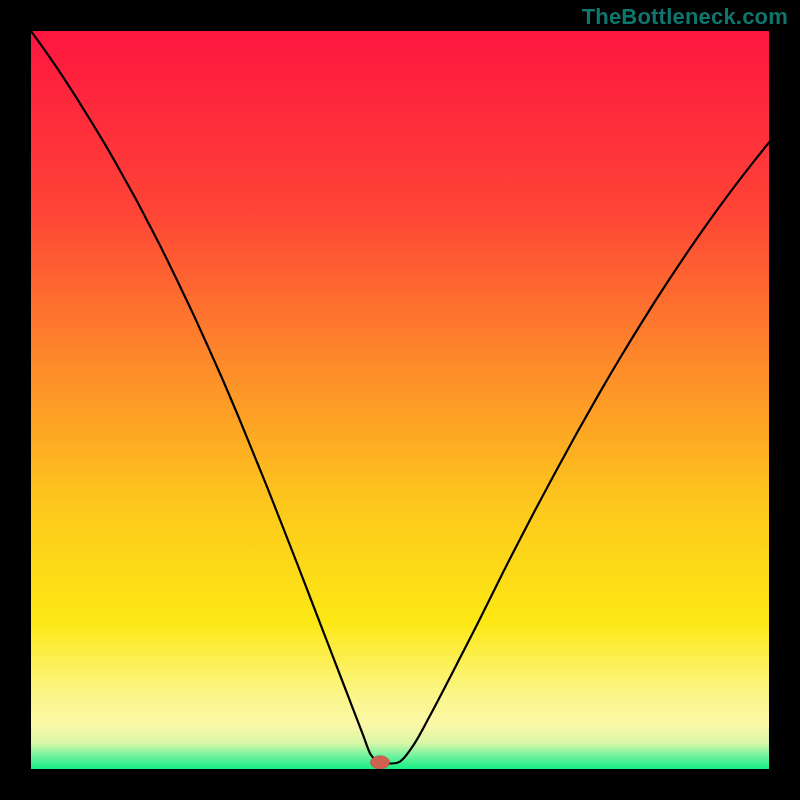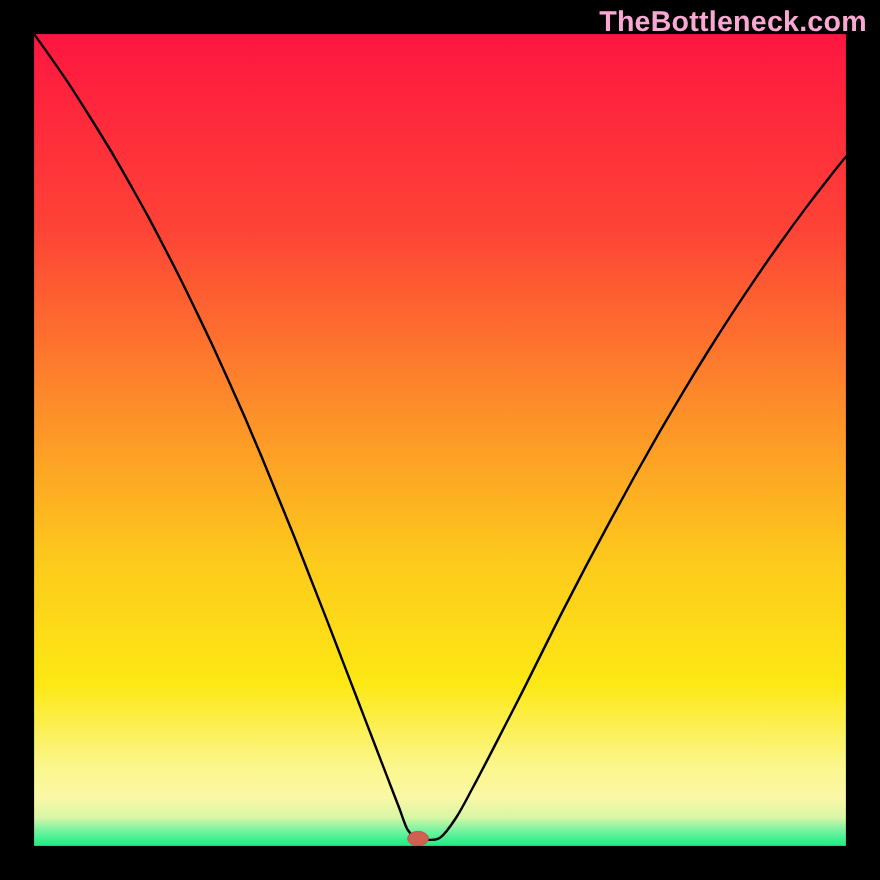--- a/index.html
+++ b/index.html
@@ -16,22 +16,22 @@
     top: 0;
     left: 0;
     width: 800px;
     height: 800px;
     background: #000000;
   }
   .watermark {
     position: absolute;
     top: 4px;
     right: 12px;
-    color: #f9a8d4;
-    font-size: 26px;
+    color: #0f766e;
+    font-size: 22px;
     font-weight: 600;
     letter-spacing: 0.2px;
     z-index: 5;
   }
   .plot-area {
     position: absolute;
     left: 31px;
     top: 31px;
     width: 738px;
     height: 738px;

